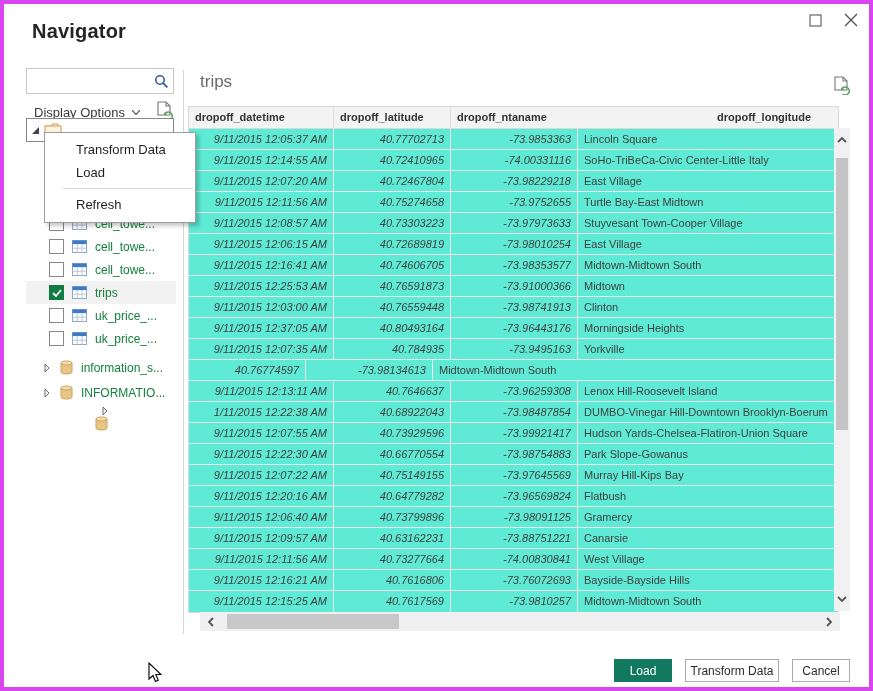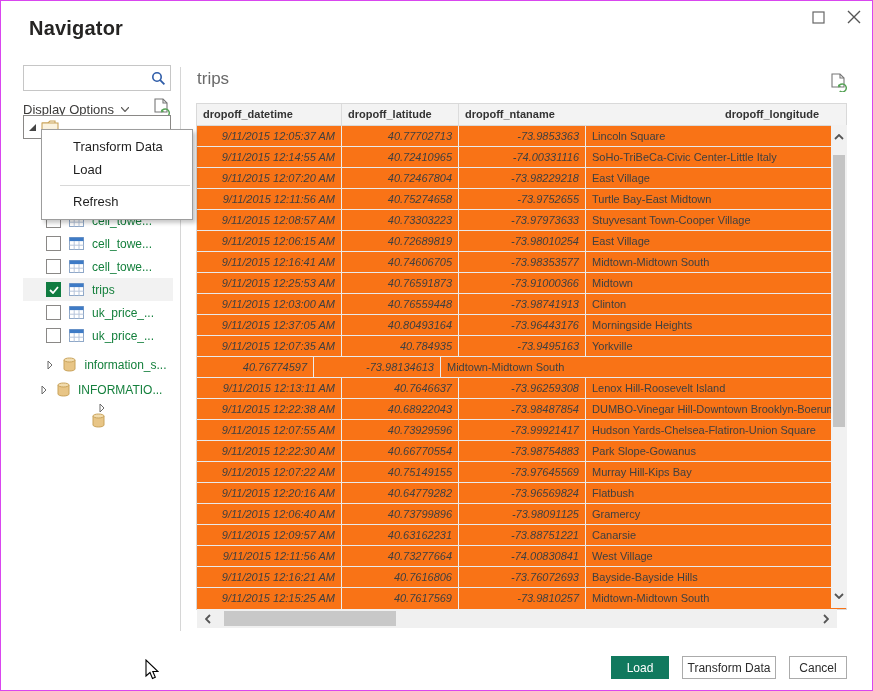--- a/index.html
+++ b/index.html
@@ -1,52 +1,52 @@
 <!DOCTYPE html>
 <html style="--accent: #11795E; --cb-green: #107C41;"><head>
 <meta charset="utf-8">
 <style>
   * { margin:0; padding:0; box-sizing:border-box; }
   html,body { width:873px; height:691px; }
   body { font-family:"Liberation Sans", sans-serif; background:#fff; position:relative; overflow:hidden; }
 
-  .dialog { position:absolute; inset:0; background:#fff; border:1px solid #d946ef; }
+  .dialog { position:absolute; inset:0; background:#fff; border:4px solid #d946ef; }
 
   
   .win-controls { position:absolute; top:6px; right:8px; display:flex; gap:16px; }
   .winbtn { width:20px; height:20px; display:flex; align-items:center; justify-content:center; cursor:pointer; }
 
   .dialog-title { position:absolute; left:28px; top:16px; font-size:20px; font-weight:700; color:#252423; letter-spacing:.2px; }
 
   
   .searchbox { position:absolute; left:22px; top:64px; width:148px; height:26px; border:1px solid #c6c6c6; background:#fff; display:flex; align-items:center; }
   .searchbox input { flex:1; border:none; outline:none; height:100%; padding:0 4px 0 6px; font-size:12px; font-family:inherit; min-width:0; }
   .search-icon { width:24px; display:flex; align-items:center; justify-content:center; cursor:pointer; }
 
   .display-options-row { position:absolute; left:22px; top:98px; width:148px; height:20px; display:flex; align-items:center; justify-content:space-between; }
-  .display-options { display:flex; align-items:center; gap:7px; font-size:13px; color:#3b3a39; cursor:pointer; }
+  .display-options { display:flex; align-items:center; gap:7px; font-size:13px; color:#3b3a39; cursor:pointer;margin-left:8px; }
 
   .tree-root-row { position:absolute; left:22px; top:114px; width:148px; height:24px; border:1px solid #8a8886; display:flex; align-items:center; padding-left:4px; gap:4px; background:#fff; }
 
   .tree { position:absolute; left:22px; top:202px; width:156px; }
   .tree-row { position:absolute; left:0; height:23px; width:150px; display:flex; align-items:center; font-size:12px; color:#15803d; cursor:pointer; white-space:nowrap; }
   .tree-row.selected { background:#f2f2f2; }
   .tree-row .cb { width:15px; height:15px; border:1px solid #8a8886; background:#fff; margin:0 8px 0 23px; flex:0 0 auto; display:flex; align-items:center; justify-content:center; }
   .tree-row .cb.checked { background:var(--cb-green); border-color:var(--cb-green); }
   .tree-row .lbl { margin-left:8px; overflow:hidden; text-overflow:ellipsis; }
   .tree-row .chev { width:10px; margin:0 6px 0 18px; display:flex; align-items:center; flex:0 0 auto; }
   .tree-row .dbicon { flex:0 0 auto; display:flex; align-items:center; }
 
   .divider-v { position:absolute; left:179px; top:66px; width:1px; height:564px; background:#d6d6d6; }
 
   
   .preview-title { position:absolute; left:196px; top:68px; font-size:17px; color:#6a6a6a; }
   .preview-refresh { position:absolute; left:830px; top:72px; cursor:pointer; }
 
-  .grid { position:absolute; left:195px; top:102px; width:651px; border:1px solid #d9d9d9; background:#f97316; }
+  .grid { position:absolute; left:184px; top:102px; width:651px; border:1px solid #d9d9d9; background:#5eead4; }
   .thead { display:flex; height:22px; background:#f3f3f3; border-bottom:1px solid #d9d9d9; }
   .hcell { font-size:11px; font-weight:700; color:#333; line-height:21px; padding-left:6px; border-right:1px solid #dcdcdc; overflow:hidden; white-space:nowrap; }
   .hcell:last-child { border-right:none; }
   .trow { display:flex; height:21px; border-bottom:1px solid #e9e9e9; }
   .trow:last-child { border-bottom:none; }
   .tcell { font-size:11px; color:#404040; line-height:20px; border-right:1px solid #ececec; overflow:hidden; white-space:nowrap; }
   .col0 { width:145px; } .col1 { width:117px; } .col2 { width:127px; } .col3 { width:230px; flex:1; }
   .tcell.col0,.tcell.col1,.tcell.col2 { font-style:italic; text-align:right; padding-right:6px; }
   .tcell.col3 { padding-left:6px; border-right:none; }
   .hcell.col3 { border-right:none; }
@@ -210,21 +210,21 @@
       <rect x="0.5" y="0.5" width="14" height="12" fill="#fff" stroke="#8FA8C8" stroke-width="1"></rect>
       <rect x="0.5" y="0.5" width="14" height="3.6" fill="#3E7BC6"></rect>
       <line x1="5.2" y1="4" x2="5.2" y2="12.5" stroke="#B7C6DB" stroke-width="1"></line>
       <line x1="10" y1="4" x2="10" y2="12.5" stroke="#B7C6DB" stroke-width="1"></line>
       <line x1="0.5" y1="8.2" x2="14.5" y2="8.2" stroke="#B7C6DB" stroke-width="1"></line>
     </svg>
     <span class="lbl">uk_price_...</span>
   </div>
       </div>
     <div id="tree-schemas">
-        <div class="tree-row" style="height: 23px; top: 150px; justify-content: center;">
+        <div class="tree-row" style="height: 23px; top: 150px;">
     <span class="chev">
       <svg width="6" height="10" viewBox="0 0 6 10">
               <path d="M1 1 L5 5 L1 9 Z" fill="none" stroke="#6b6b6b" stroke-width="1"></path>
             </svg>
     </span>
     <span class="dbicon">
       <svg width="13" height="15" viewBox="0 0 13 15">
         <path d="M1 3 V12 A5.5 2 0 0 0 12 12 V3" fill="#E8C586" stroke="#C9A35B" stroke-width="1"></path>
         <ellipse cx="6.5" cy="3" rx="5.5" ry="2" fill="#F2DCAE" stroke="#C9A35B" stroke-width="1"></ellipse>
       </svg>
@@ -353,21 +353,21 @@
           <div class="tcell col2">-73.98134613</div>
           <div class="tcell col3">Midtown-Midtown South</div>
         </div>
         <div class="trow">
           <div class="tcell col0">9/11/2015 12:13:11 AM</div>
           <div class="tcell col1">40.7646637</div>
           <div class="tcell col2">-73.96259308</div>
           <div class="tcell col3">Lenox Hill-Roosevelt Island</div>
         </div>
         <div class="trow">
-          <div class="tcell col0">9/11/2015 12:22:38 AM</div>
+          <div class="tcell col0">1/11/2015 12:22:38 AM</div>
           <div class="tcell col1">40.68922043</div>
           <div class="tcell col2">-73.98487854</div>
           <div class="tcell col3">DUMBO-Vinegar Hill-Downtown Brooklyn-Boerum</div>
         </div>
         <div class="trow">
           <div class="tcell col0">9/11/2015 12:07:55 AM</div>
           <div class="tcell col1">40.73929596</div>
           <div class="tcell col2">-73.99921417</div>
           <div class="tcell col3">Hudson Yards-Chelsea-Flatiron-Union Square</div>
         </div>

